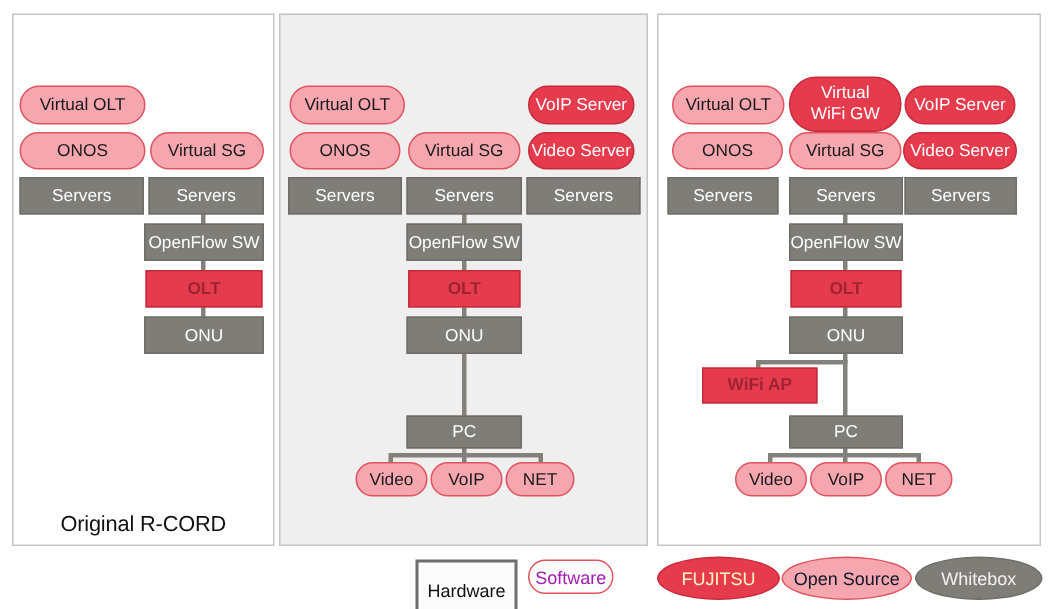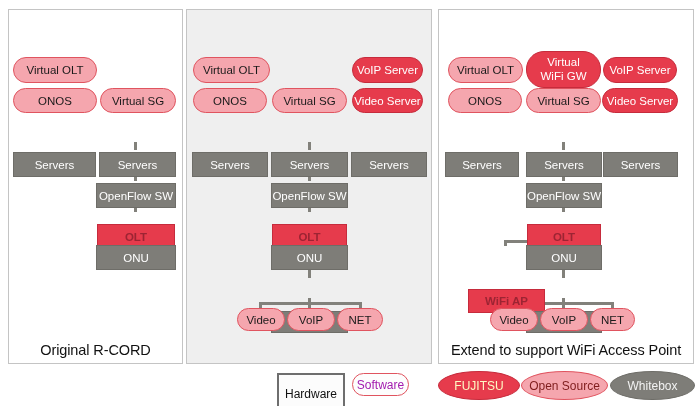--- a/index.html
+++ b/index.html
@@ -10,34 +10,34 @@
   .panel.alt{background:var(--panel-alt-bg,#efefef);}
 
   .node{position:absolute;box-sizing:border-box;display:flex;align-items:center;justify-content:center;
         font-size:11.5px;white-space:nowrap;text-align:center;z-index:2;}
   .pill-pink{background:var(--pink-fill,#f5a6ae);border:1.5px solid var(--pink-border,#e0545f);
              border-radius:13px;color:var(--text-dark,#1a1a1a);}
   .pill-red{background:var(--red-fill,#e63b4c);border:1.5px solid var(--red-border,#c62b3c);
             border-radius:13px;color:#ffffff;}
   .pill-small{border-radius:12px;}
   .pill-tall{border-radius:18px;flex-direction:column;line-height:1.15;white-space:nowrap;}
-  .box-gray{background:var(--gray-fill,#7e7d78);border:1px solid var(--gray-border,#6e6d68);color:#ffffff;margin-top:34px;}
-  .box-red{background:var(--red-fill,#e63b4c);border:1px solid var(--red-border,#c62b3c);color:var(--red-box-text,#9c2433);font-weight:bold;margin-top:44px;}
+  .box-gray{background:var(--gray-fill,#7e7d78);border:1px solid var(--gray-border,#6e6d68);color:#ffffff;}
+  .box-red{background:var(--red-fill,#e63b4c);border:1px solid var(--red-border,#c62b3c);color:var(--red-box-text,#9c2433);font-weight:bold;}
 
   .cline{position:absolute;background:var(--line-gray,#82817b);z-index:1;}
 
   .panel-title{position:absolute;font-size:14.5px;color:#111;text-align:center;z-index:2;letter-spacing:-0.1px;}
 
   .legend-item{position:absolute;box-sizing:border-box;display:flex;align-items:center;justify-content:center;
                font-size:12px;white-space:nowrap;z-index:2;}
   .legend-hardware{background:#fcfcfc;border:2px solid #6e6e6e;color:#111;}
   .legend-software{background:#fdfdfd;border:1.5px solid var(--pink-border,#e0545f);border-radius:12px;color:#a21caf;}
   .ellipse{border-radius:50%;}
   .legend-fujitsu{background:var(--red-fill,#e63b4c);border:1.5px solid var(--red-border,#c62b3c);color:#fef9c3;}
-  .legend-open-source{background:var(--pink-fill,#f5a6ae);border:1.5px solid var(--pink-border,#e0545f);color:#7f1d1d;}
+  .legend-open-source{background:var(--pink-fill,#f5a6ae);border:1.5px solid var(--pink-border,#e0545f);color:#0f172a;}
   .legend-whitebox{background:var(--gray-fill,#7e7d78);border:1.5px solid var(--gray-border,#6e6d68);color:#f2f2f2;}
 </style>
 </head>
 <body>
 
 <div class="canvas">
 
   <div class="panel" style="left:8px;top:9px;width:175px;height:355px"></div>
 
   <div class="cline" style="left:134px;top:142px;width:3px;height:8px"></div>
@@ -110,21 +110,20 @@
   <div class="node box-gray" style="left:603px;top:118px;width:75px;height:25px">Servers</div>
   <div class="node box-gray" style="left:526px;top:149px;width:76px;height:25px">OpenFlow SW</div>
   <div class="node box-red" style="left:527px;top:180px;width:74px;height:25px">OLT</div>
   <div class="node box-gray" style="left:526px;top:211px;width:76px;height:25px">ONU</div>
   <div class="node box-red" style="left:468px;top:245px;width:77px;height:24px">WiFi AP</div>
   <div class="node box-gray" style="left:526px;top:277px;width:76px;height:22px">PC</div>
   <div class="node pill-pink pill-small" style="left:490px;top:308px;width:48px;height:23px">Video</div>
   <div class="node pill-pink pill-small" style="left:540px;top:308px;width:48px;height:23px">VoIP</div>
   <div class="node pill-pink pill-small" style="left:590px;top:308px;width:45px;height:23px">NET</div>
 
-  <div class="panel-title" style="left:438px;top:342px;width:256px">Extend to support WiFi Access Point</div>
 
   <div>
     <div class="legend-item legend-hardware" style="left:277px;top:373px;width:68px;height:41px">Hardware</div>
     <div class="legend-item legend-software" style="left:352px;top:373px;width:57px;height:23px">Software</div>
     <div class="legend-item ellipse legend-fujitsu" style="left:438px;top:371px;width:82px;height:29px">FUJITSU</div>
     <div class="legend-item ellipse legend-open-source" style="left:521px;top:371px;width:87px;height:29px">Open Source</div>
     <div class="legend-item ellipse legend-whitebox" style="left:610px;top:371px;width:85px;height:29px">Whitebox</div>
   </div>
 
 </div>

